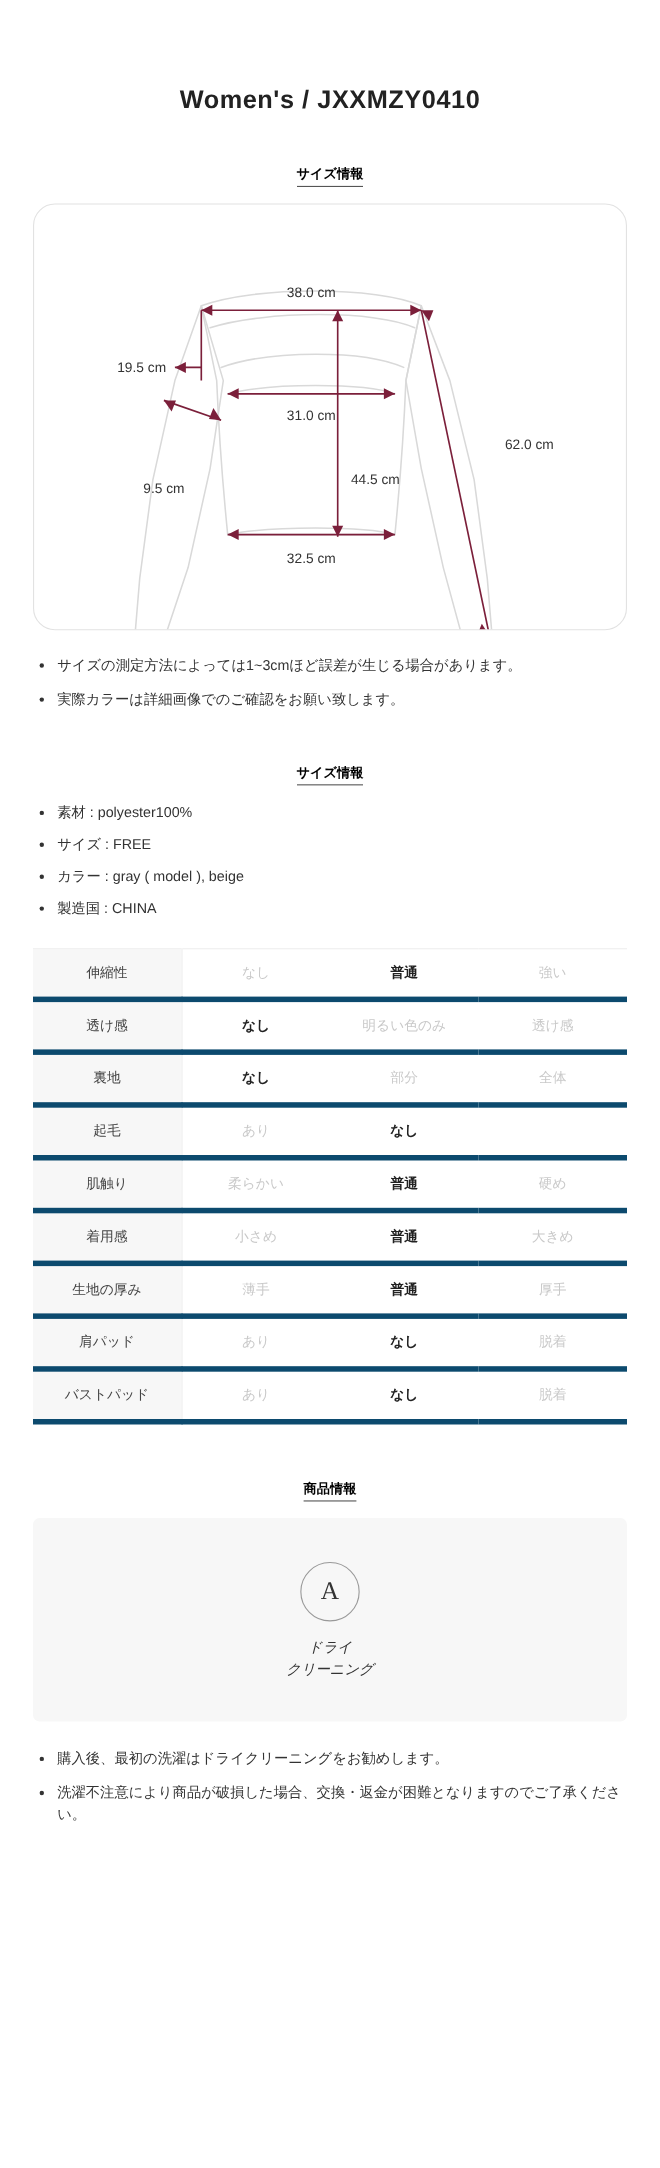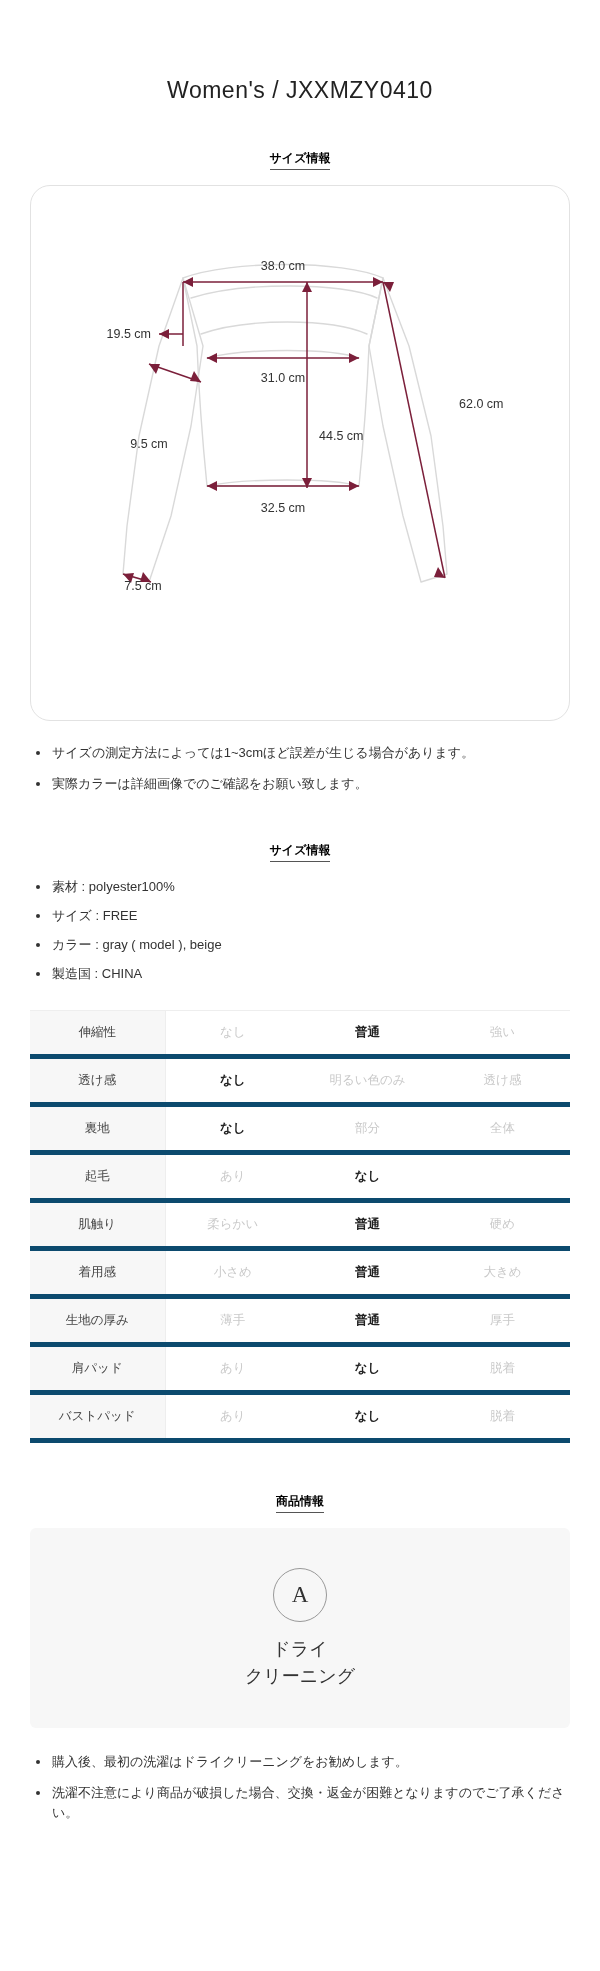--- a/index.html
+++ b/index.html
@@ -16,21 +16,21 @@
     -webkit-font-smoothing: antialiased;
   }
   .page {
     width: 600px;
     margin: 0 auto;
     padding: 0 30px;
   }
   .page-title {
     text-align: center;
     font-size: 23px;
-    font-weight: 400;
+    font-weight: 700;
     color: #222222;
     letter-spacing: 0.5px;
     margin: 76px 0 0 0;
     line-height: 1.3;
   }
   .section-heading {
     text-align: center;
     font-size: 12px;
     font-weight: 700;
     color: #000000;
@@ -40,21 +40,21 @@
   .section-heading .underline {
     border-bottom: 1px solid #555555;
     padding-bottom: 4px;
   }
 
   
   .diagram-box {
     margin-top: 18px;
     border: 1px solid #e2e2e2;
     border-radius: 20px;
-    height: 536px;
+    height: 388px;
     position: relative;
     overflow: hidden;
     background: #ffffff;
   }
   .diagram-box svg { display: block; }
 
   .meas-label {
     font-family: "Liberation Sans", sans-serif;
     font-size: 12.5px;
     fill: #333333;
@@ -133,23 +133,24 @@
     margin: 0 auto;
     display: flex;
     align-items: center;
     justify-content: center;
     font-size: 23px;
     color: #333333;
     font-family: "Liberation Serif", serif;
   }
   .care-text {
     margin-top: 14px;
-    font-size: 18px;
+    font-size: 13px;
     line-height: 1.5;
     color: #333333;
+    font-style: italic;
   }
   .bottom-space { height: 40px; }
 </style>
 </head>
 <body>
 
 <div class="page">
 
   <h1 class="page-title">Women's / JXXMZY0410</h1>
 

